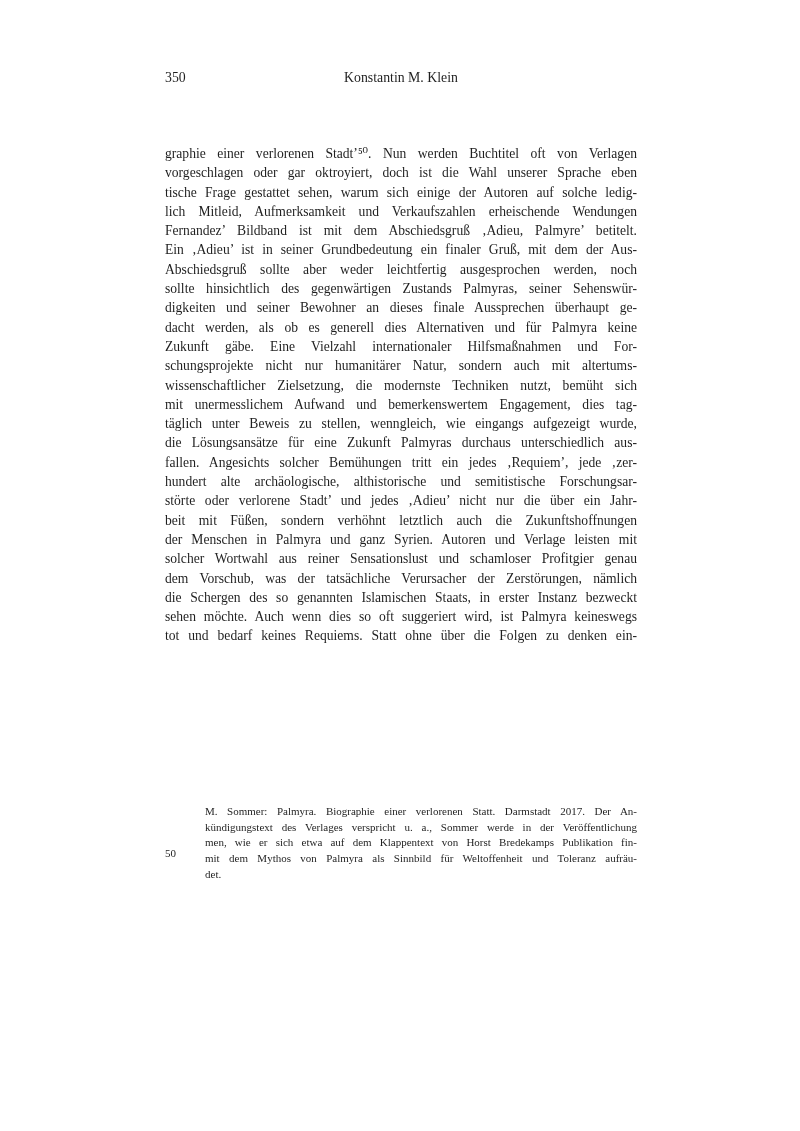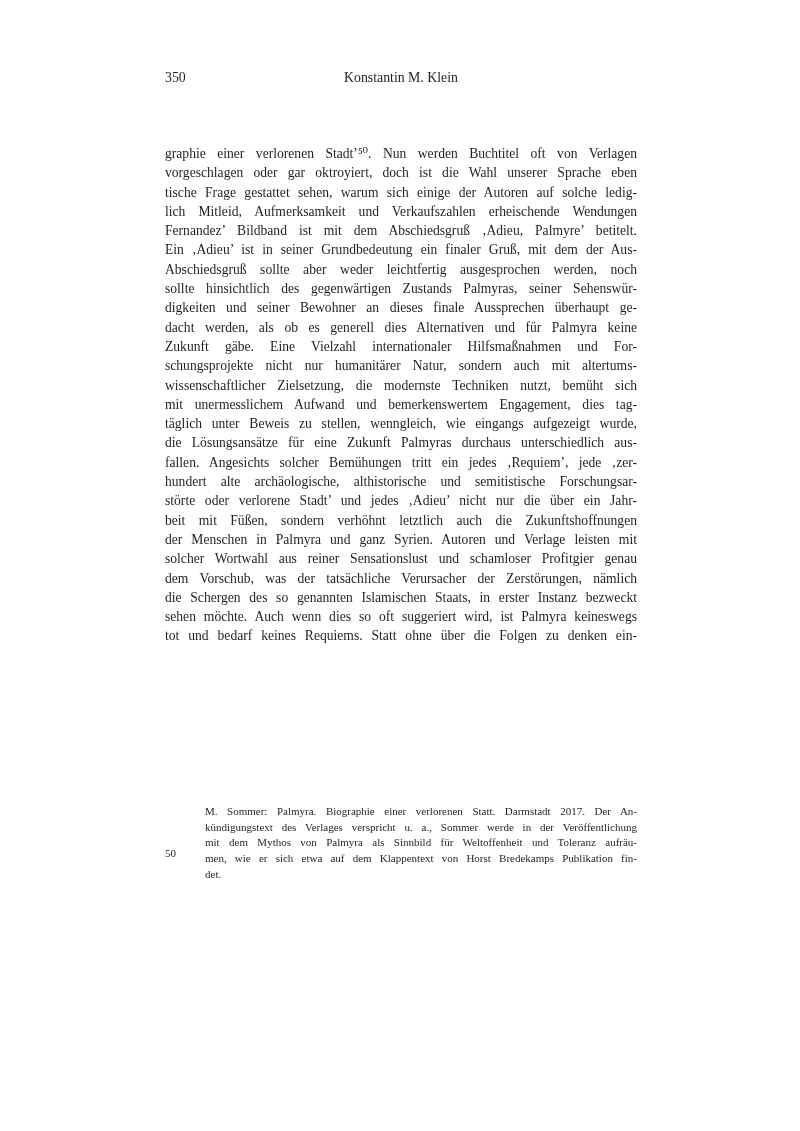--- a/index.html
+++ b/index.html
@@ -117,19 +117,19 @@
       <div class="body-line">die Schergen des so genannten Islamischen Staats, in erster Instanz bezweckt</div>
       <div class="body-line">sehen möchte. Auch wenn dies so oft suggeriert wird, ist Palmyra keineswegs</div>
       <div class="body-line">tot und bedarf keines Requiems. Statt ohne über die Folgen zu denken ein-</div>
     </main>
 
   <footer class="footnote-block">
     <span class="fn-num">50</span>
     <div class="fn-lines">
         <div class="fn-line">M. Sommer: Palmyra. Biographie einer verlorenen Statt. Darmstadt 2017. Der An-</div>
         <div class="fn-line">kündigungstext des Verlages verspricht u. a., Sommer werde in der Veröffentlichung</div>
+        <div class="fn-line">men, wie er sich etwa auf dem Klappentext von Horst Bredekamps Publikation fin-</div>
         <div class="fn-line">mit dem Mythos von Palmyra als Sinnbild für Weltoffenheit und Toleranz aufräu-</div>
-        <div class="fn-line">men, wie er sich etwa auf dem Klappentext von Horst Bredekamps Publikation fin-</div>
         <div class="fn-line">det.</div>
       </div>
   </footer>
 
 </div>
 
 </body></html>

